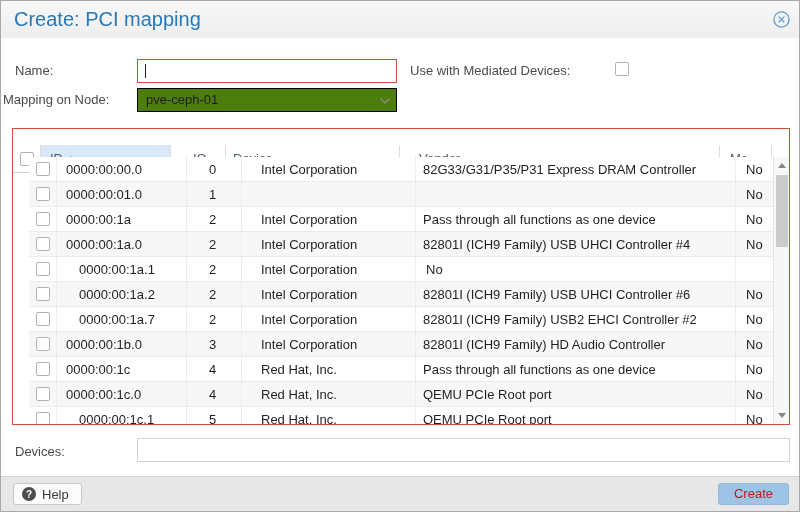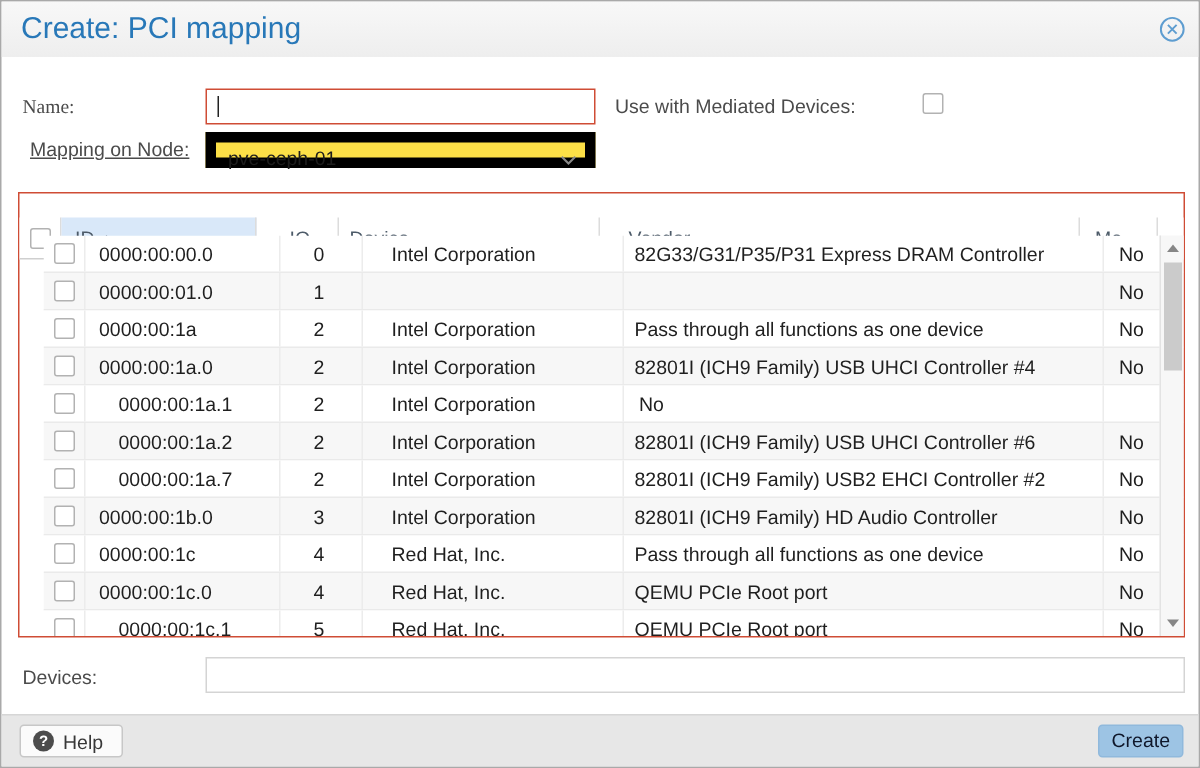--- a/index.html
+++ b/index.html
@@ -13,21 +13,21 @@
   .title{position:absolute;left:13px;top:0;line-height:37px;font-size:20px;color:#2878b8;}
   .close-btn{position:absolute;right:9px;top:10px;width:17px;height:17px;cursor:pointer;}
 
   
   .lbl{position:absolute;color:#4b4b4b;height:16px;line-height:16px;white-space:nowrap;}
   .txt{position:absolute;height:24px;border:1px solid #d4d4d4;background:#fff;
     font-family:inherit;font-size:13px;padding:0 7px;color:#222;outline:none;border-radius:0;}
   .txt.invalid{border-color:#cf4c35;}
   .caret{position:absolute;width:1px;height:14px;background:#222;}
 
-  .combo{position:absolute;height:24px;border:7px solid #000000;background:#fde047;}
+  .combo{position:absolute;height:24px;border:1px solid #000000;background:#4d7c0f;}
   .combo .val{position:absolute;left:8px;top:0;line-height:22px;color:#1d1d1d;}
   .combo .trigger{position:absolute;right:0;top:0;width:22px;height:22px;cursor:pointer;}
   .combo .trigger svg{position:absolute;left:5px;top:8px;}
 
   .cb{display:inline-block;width:14px;height:14px;border:1px solid #b2b2b2;background:#fff;
     border-radius:2px;cursor:pointer;}
 
   
   .grid{position:absolute;left:11px;top:127px;width:778px;height:297px;border:1px solid #cf4c35;background:#fff;}
   .thead{position:absolute;left:0;top:0;width:100%;height:28px;display:grid;
@@ -67,46 +67,46 @@
   .sb-down::after{content:"";position:absolute;left:4px;top:5px;border-left:4px solid transparent;
     border-right:4px solid transparent;border-top:5px solid #868686;}
   .sb-thumb{position:absolute;left:2px;top:18px;width:12px;height:72px;background:#cbcbcb;cursor:pointer;}
 
   
   .footer{position:absolute;left:0;bottom:0;width:100%;height:35px;background:#e7e7e7;border-top:1px solid #d6d6d6;}
   .help-btn{position:absolute;left:12px;top:6px;height:22px;padding:0 12px 0 8px;display:flex;align-items:center;
     background:#fbfbfb;border:1px solid #c7c7c7;border-radius:3px;color:#383838;cursor:pointer;}
   .help-icn{display:inline-flex;width:14px;height:14px;border-radius:50%;background:#4c4c4c;color:#fff;
     font-size:10px;font-weight:bold;align-items:center;justify-content:center;margin-right:6px;}
-  .create-btn{position:absolute;right:10px;top:6px;width:57px;height:22px;background:#9dc4e4;
-    border:1px solid #90b9dc;border-radius:3px;color:#0f172a;text-align:center;line-height:20px;cursor:default;}
+  .create-btn{position:absolute;right:10px;top:6px;width:71px;height:22px;background:#9dc4e4;
+    border:1px solid #90b9dc;border-radius:3px;color:#b91c1c;text-align:center;line-height:20px;cursor:default;}
 </style>
 </head>
 <body>
 
 <div id="dialog">
 
   <div class="titlebar">
     <div class="title">Create: PCI mapping</div>
     <div class="close-btn">
       <svg width="17" height="17" viewBox="0 0 17 17">
         <circle cx="8.5" cy="8.5" r="7.6" fill="none" stroke="#5e9dd0" stroke-width="1.3"></circle>
         <path d="M5.6 5.6 L11.4 11.4 M11.4 5.6 L5.6 11.4" stroke="#5e9dd0" stroke-width="1.3" fill="none"></path>
       </svg>
     </div>
   </div>
 
-  <div class="lbl" style="left:14px;top:62px;font-family:Liberation Serif, serif;">Name:</div>
+  <div class="lbl" style="left:14px;top:62px;">Name:</div>
   <input class="txt invalid" style="left: 136px; top: 58px; width: 260px;" value="">
   <span class="caret" style="left:144px;top:63px;"></span>
 
   <div class="lbl" style="left:409px;top:62px;">Use with Mediated Devices:</div>
   <span class="cb" style="position:absolute;left:614px;top:61px;"></span>
 
-  <div class="lbl" style="left:19px;top:91px;text-decoration:underline;">Mapping on Node:</div>
+  <div class="lbl" style="left:2px;top:91px;">Mapping on Node:</div>
   <div class="combo" style="left:136px;top:87px;width:260px;">
     <span class="val">pve-ceph-01</span>
     <span class="trigger">
       <svg width="12" height="8" viewBox="0 0 12 8">
         <path d="M1.5 1.5 L6 6 L10.5 1.5" stroke="#8a8a8a" stroke-width="1.4" fill="none"></path>
       </svg>
     </span>
   </div>
 
   <div class="grid">

